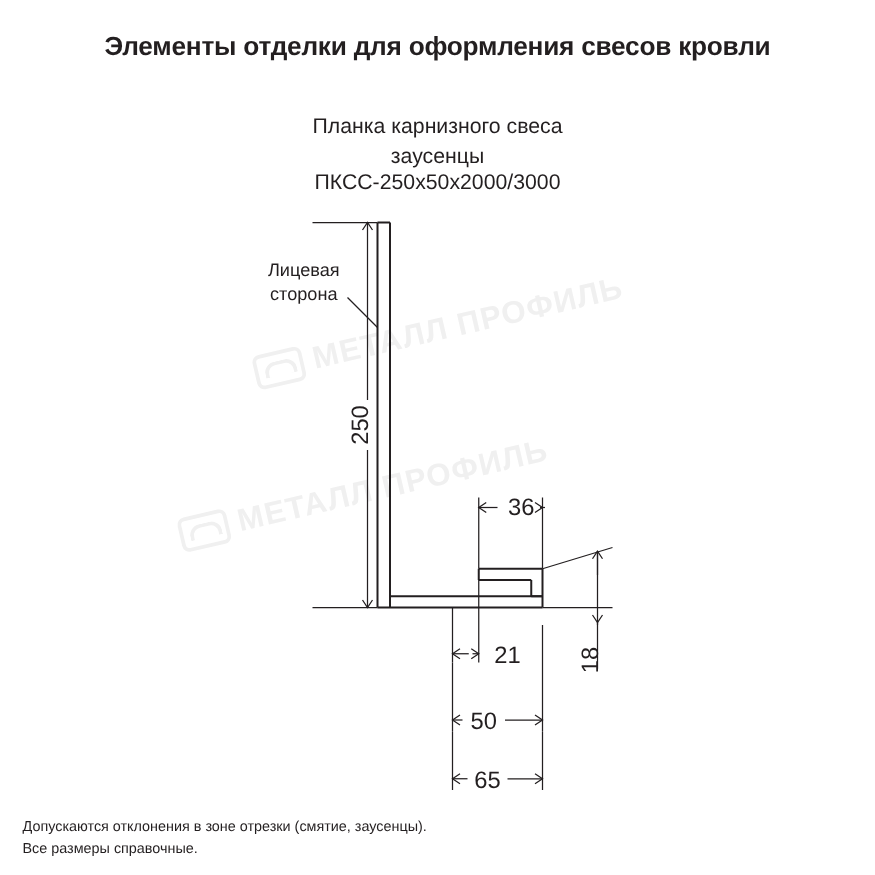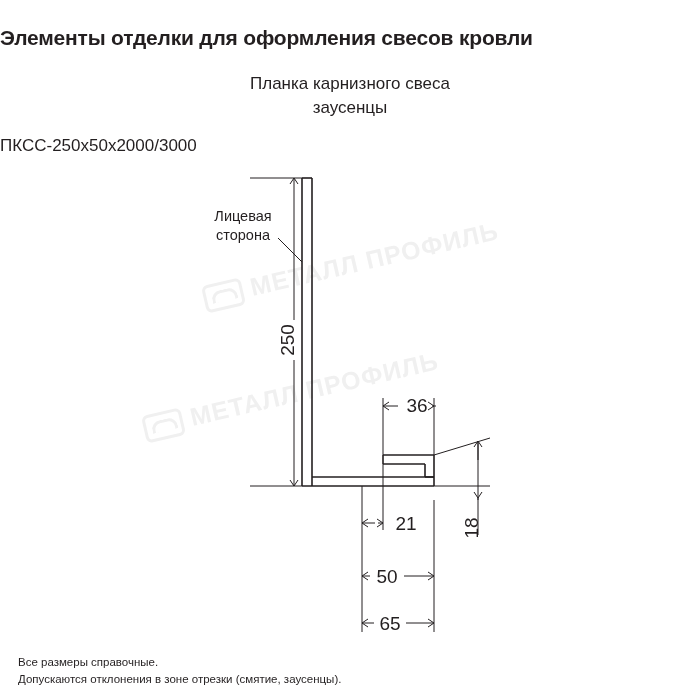--- a/index.html
+++ b/index.html
@@ -18,40 +18,40 @@
   .page {
     position: relative;
     width: 700px;
     height: 700px;
   }
   .title {
     position: absolute;
     top: 26px;
     left: 0;
     width: 700px;
-    text-align: left;
+    text-align: center;
     font-size: 21px;
     font-weight: bold;
     letter-spacing: -0.2px;
   }
   .subtitle {
     position: absolute;
-    top: 72px;
+    top: 89px;
     left: 0;
     width: 700px;
     text-align: center;
     font-size: 17px;
     line-height: 24px;
   }
   .code {
     position: absolute;
     top: 136px;
     left: 0;
     width: 700px;
-    text-align: left;
+    text-align: center;
     font-size: 17px;
   }
   .drawing {
     position: absolute;
     top: 0;
     left: 0;
     width: 700px;
     height: 700px;
   }
   .footnotes {
@@ -203,17 +203,17 @@
     <text x="478" y="528" text-anchor="middle" transform="rotate(-90 478 528)" font-family="Liberation Sans, sans-serif" font-size="19" fill="#231f20">18</text>
     <text x="406" y="530" text-anchor="middle" font-family="Liberation Sans, sans-serif" font-size="19" fill="#231f20">21</text>
     <text x="387" y="583" text-anchor="middle" font-family="Liberation Sans, sans-serif" font-size="19" fill="#231f20">50</text>
     <text x="390" y="630" text-anchor="middle" font-family="Liberation Sans, sans-serif" font-size="19" fill="#231f20">65</text>
 
     <text x="243" y="221" text-anchor="middle" font-family="Liberation Sans, sans-serif" font-size="14.5" fill="#231f20">Лицевая</text>
     <text x="243" y="240" text-anchor="middle" font-family="Liberation Sans, sans-serif" font-size="14.5" fill="#231f20">сторона</text>
   </svg>
 
   <div class="footnotes">
+    <div>Допускаются отклонения в зоне отрезки (смятие, заусенцы).</div>
     <div>Все размеры справочные.</div>
-    <div>Допускаются отклонения в зоне отрезки (смятие, заусенцы).</div>
   </div>
 
 </div>
 
 </body></html>

